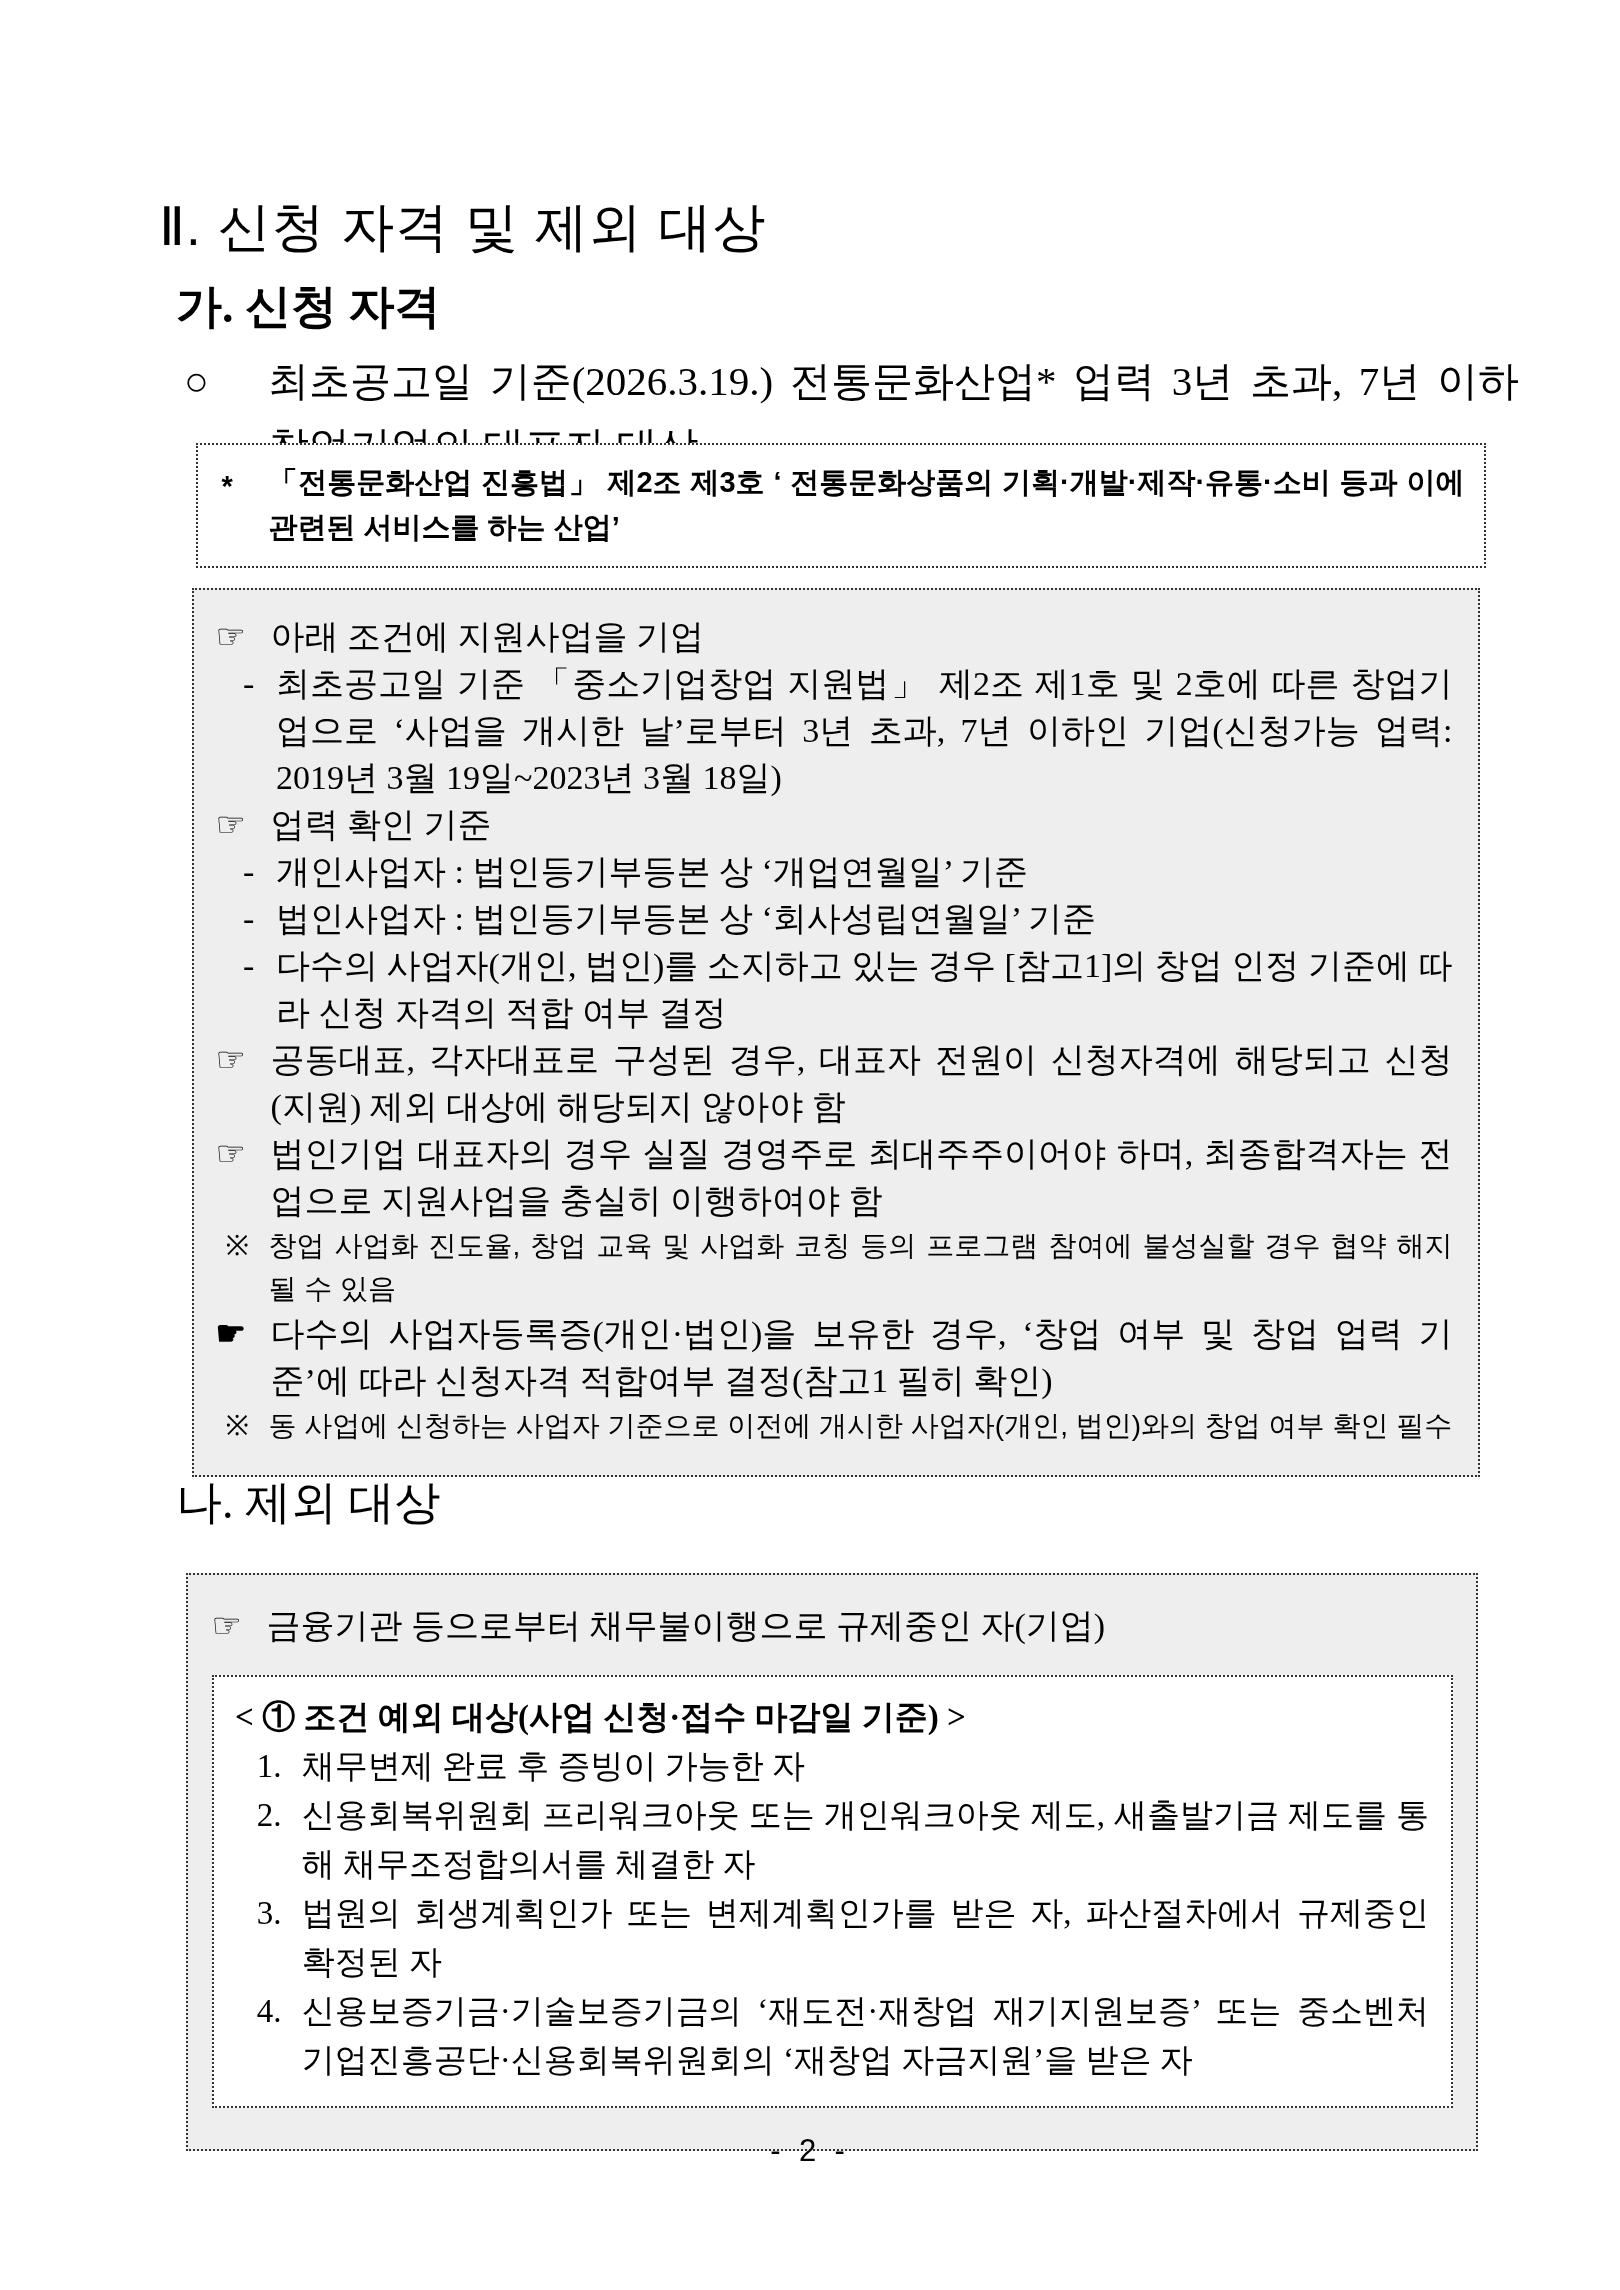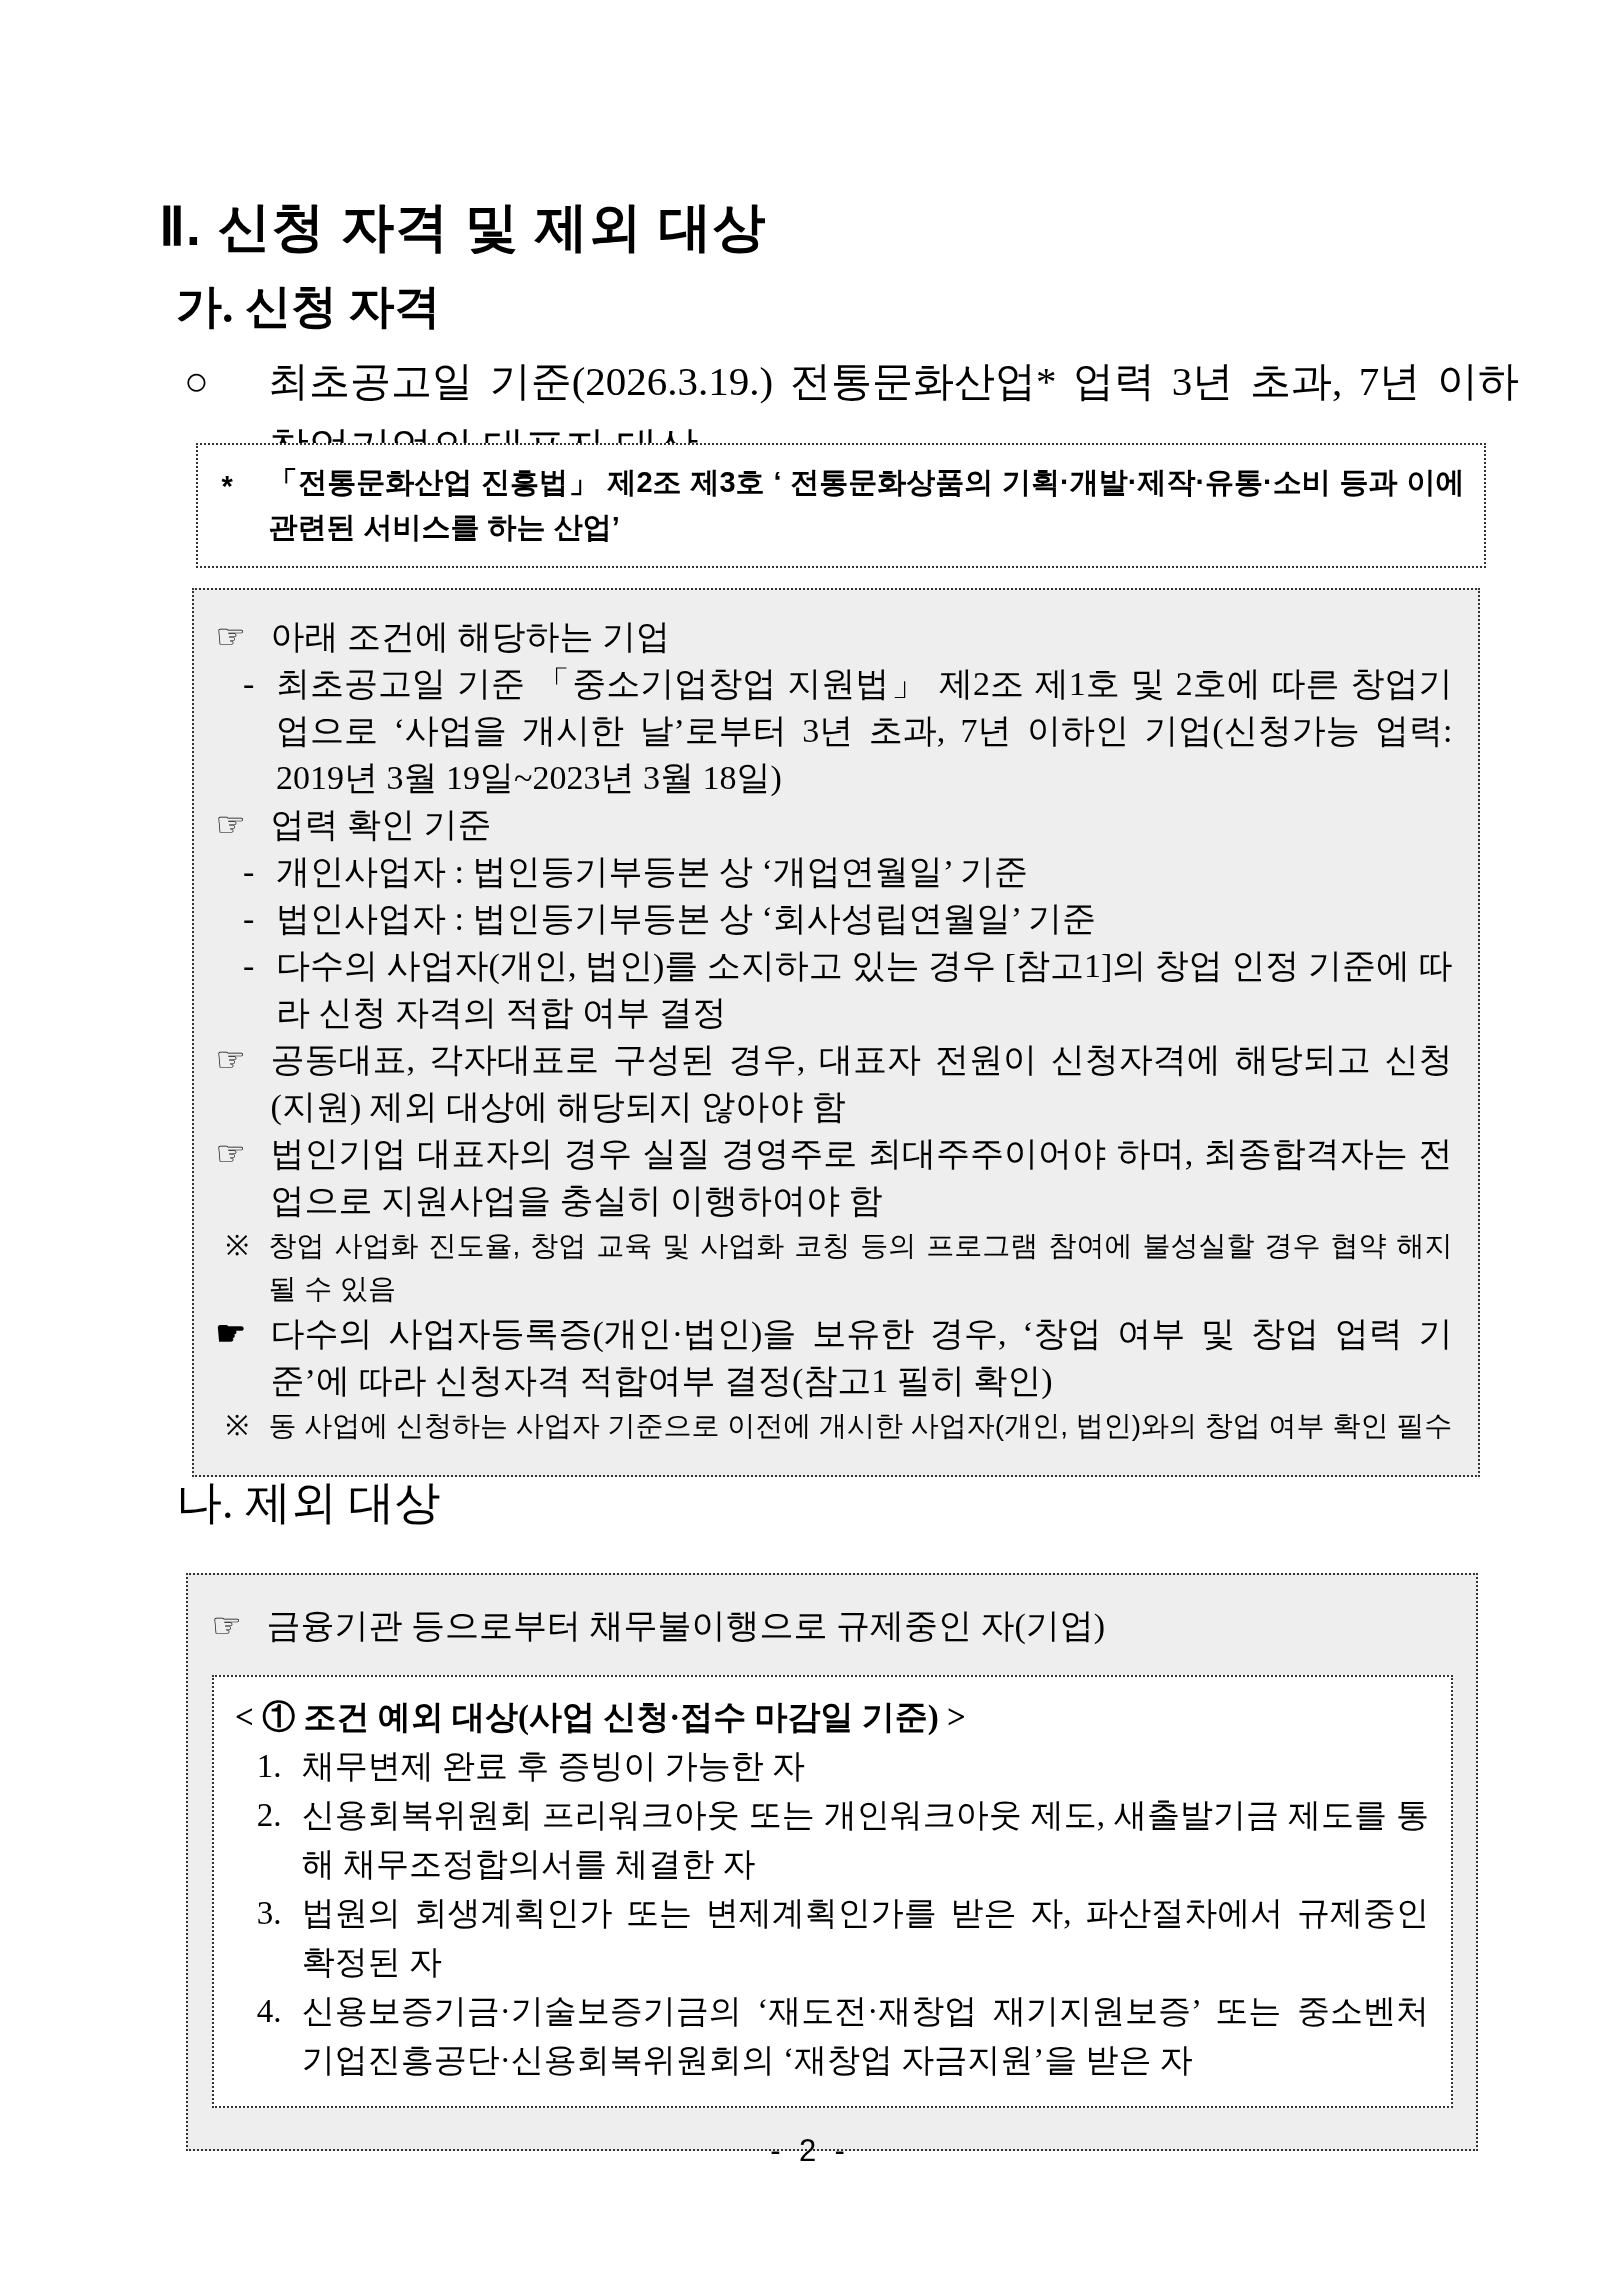--- a/index.html
+++ b/index.html
@@ -7,21 +7,21 @@
     position:relative;
     width:1620px;height:2291px;
     background:#ffffff;
     color:#000000;
     font-family:"Liberation Serif", serif;
     overflow:hidden;
   }
   .sec-title{
     position:absolute;left:159px;top:192px;
     font-family:"Liberation Sans", sans-serif;
-    font-weight:bold;font-size:53px;letter-spacing:1px;
+    font-weight:normal;font-size:53px;letter-spacing:1px;
     white-space:nowrap;
   }
   .h-a{position:absolute;left:176px;top:276px;font-size:46px;white-space:nowrap;font-weight:bold;}
   .h-b{position:absolute;left:176px;top:1472px;font-size:46px;white-space:nowrap;}
 
   .intro{
     position:absolute;left:184px;top:349px;width:1335px;
     display:flex;font-size:41px;line-height:1.58;
   }
   .intro .marker{flex:0 0 84px;}
@@ -99,21 +99,21 @@
   <div class="box1">
     <div class="row">
       <span class="marker">*</span>
       <span class="txt">「전통문화산업 진흥법」 제2조 제3호 ‘ 전통문화상품의 기획·개발·제작·유통·소비 등과 이에 관련된 서비스를 하는 산업’</span>
     </div>
   </div>
 
   <div class="box2">
     <div class="line hand">
       <span class="marker">☞</span>
-      <span class="txt">아래 조건에 해당하는 기업</span>
+      <span class="txt">아래 조건에 지원사업을 기업</span>
     </div>
     <div class="line dash">
       <span class="marker">-</span>
       <span class="txt">최초공고일 기준 「중소기업창업 지원법」 제2조 제1호 및 2호에 따른 창업기업으로 ‘사업을 개시한 날’로부터 3년 초과, 7년 이하인 기업(신청가능 업력: 2019년 3월 19일~2023년 3월 18일)</span>
     </div>
     <div class="line hand">
       <span class="marker">☞</span>
       <span class="txt">업력 확인 기준</span>
     </div>
     <div class="line dash">

